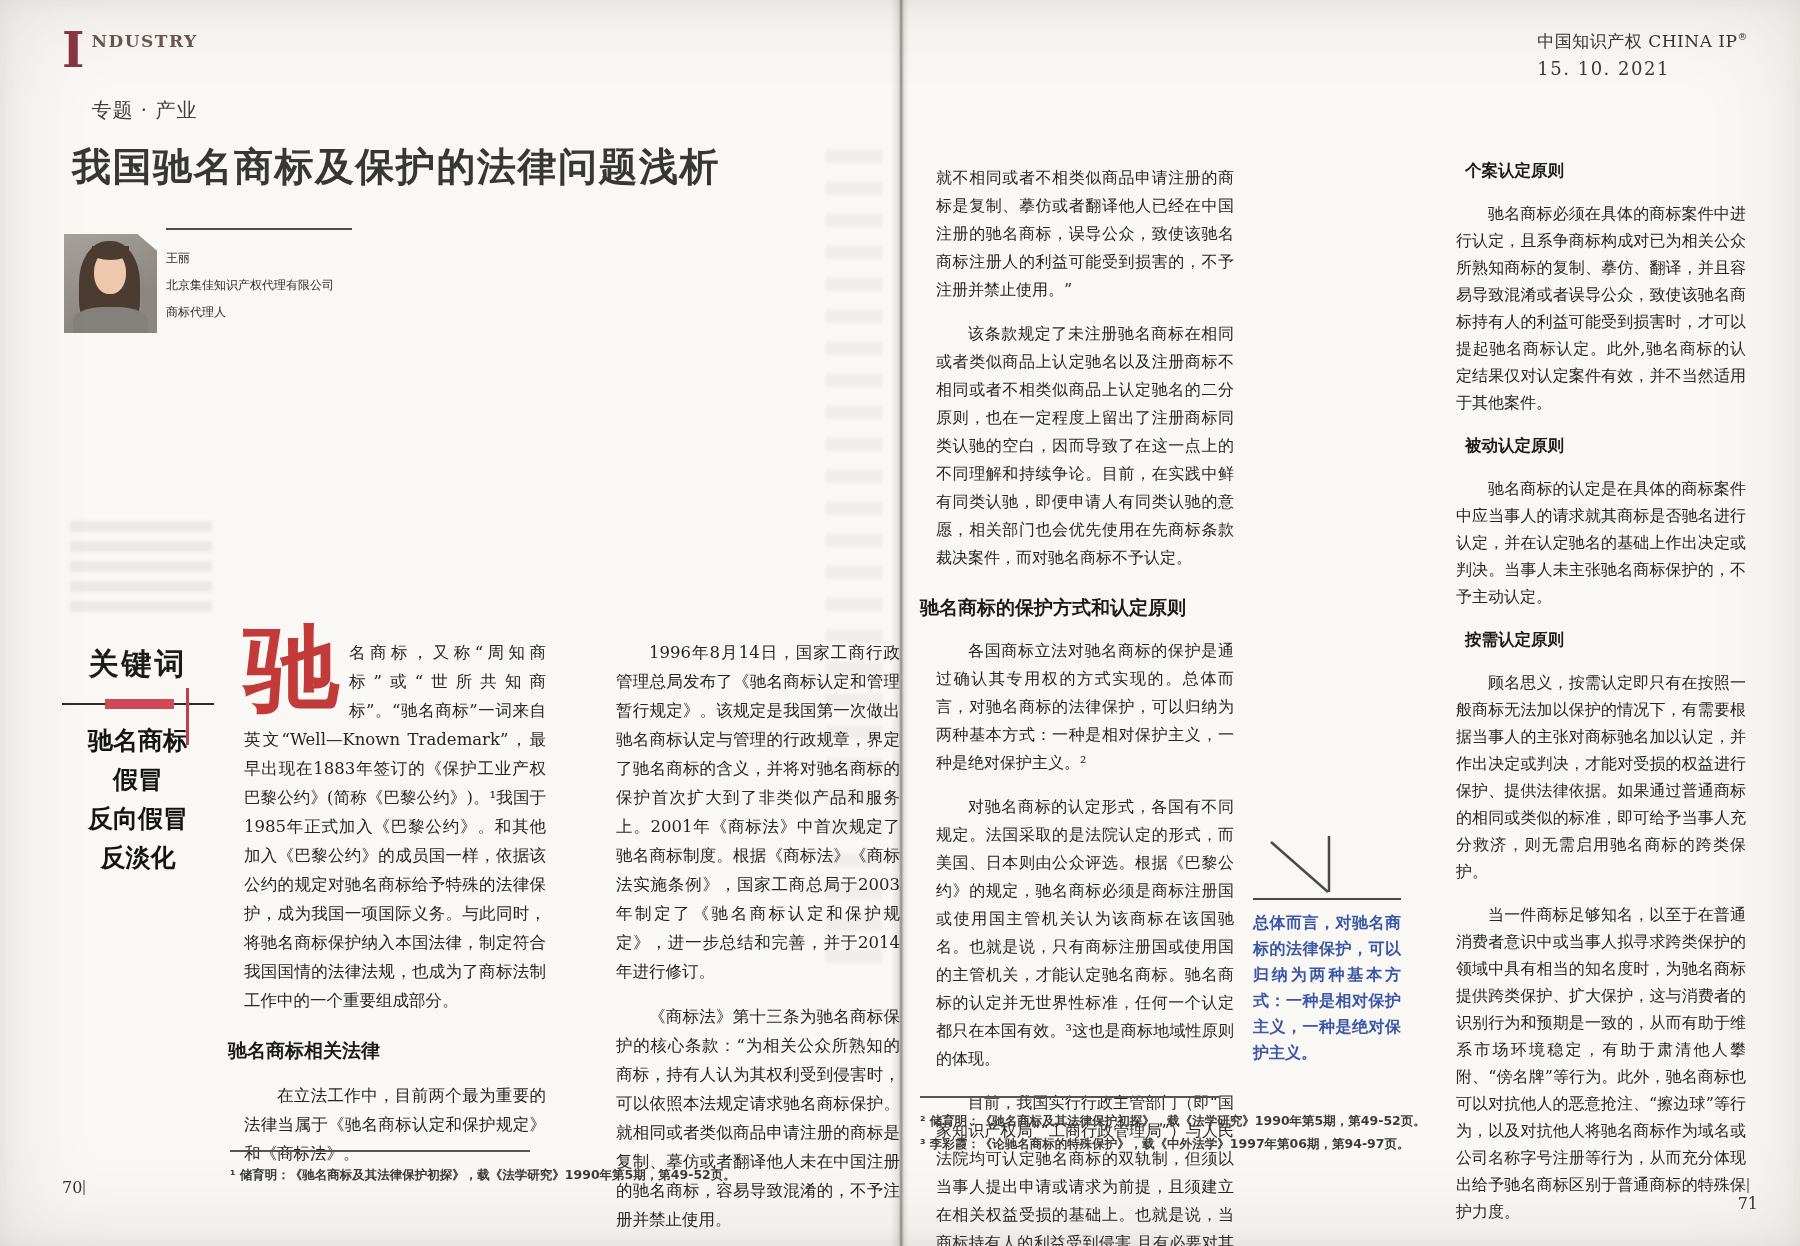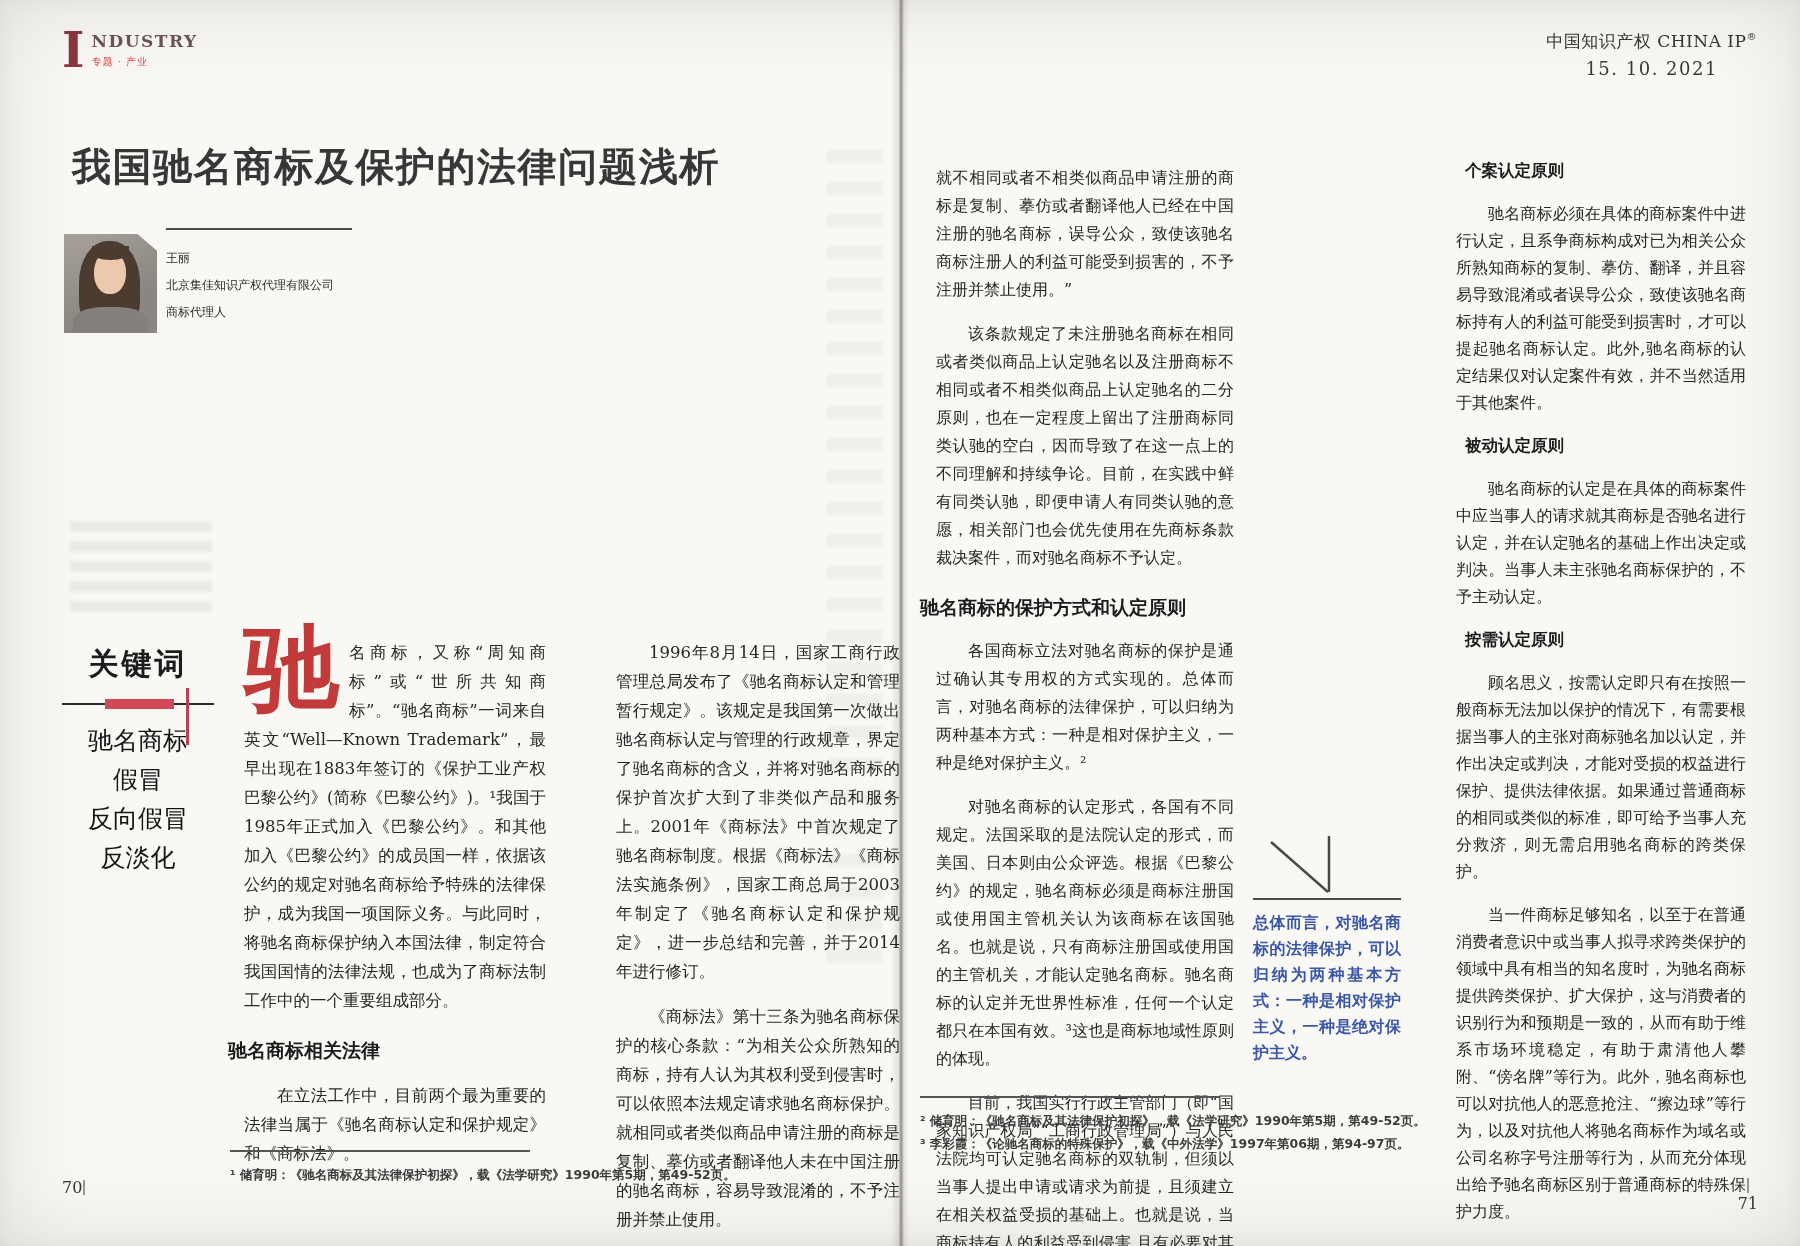--- a/index.html
+++ b/index.html
@@ -19,21 +19,21 @@
   #ghost-left{left:70px;top:512px;width:142px;height:102px;
     background:repeating-linear-gradient(to bottom,transparent 0 9px,rgba(125,120,112,.22) 9px 20px);}
   #ghost-right{left:826px;top:150px;width:56px;height:830px;
     background:repeating-linear-gradient(to bottom,rgba(125,120,112,.16) 0 13px,transparent 13px 32px);}
 
   
   #logo{left:62px;top:28px;display:flex;align-items:flex-start;}
   .logo-i{font-size:48px;font-weight:bold;color:#8a3540;line-height:.92;font-family:"DejaVu Serif",serif;}
   .logo-txt{margin-left:7px;padding-top:3px;}
   .logo-name{font-size:17px;letter-spacing:1.5px;color:#6b5454;font-weight:600;line-height:20px;}
-  .logo-sub{font-size:10px;color:#ef4444;line-height:22px;letter-spacing:1px;}
+  .logo-sub{font-size:20px;color:#404040;line-height:22px;letter-spacing:1px;margin-top:48px;}
 
   
   #title{left:60px;top:128px;width:700px;font-family:"DejaVu Sans","Liberation Sans",sans-serif;
          font-weight:bold;font-size:39px;letter-spacing:1.5px;color:#373737;}
 
   
   #photo{left:64px;top:234px;width:93px;height:99px;background:linear-gradient(150deg,#a8a29b,#8b8681 70%);
          clip-path:polygon(0 0,79% 0,100% 17%,100% 100%,0 100%);overflow:hidden;}
   .hair{position:absolute;top:7%;left:16%;width:66%;height:92%;background:#4c3b31;border-radius:46% 46% 34% 34%;}
   .face{position:absolute;top:17%;left:32%;width:35%;height:44%;background:#ecc9ad;border-radius:48% 48% 46% 46%;}
@@ -42,21 +42,21 @@
   #author-info{left:166px;top:228px;width:210px;font-family:"DejaVu Sans","Liberation Sans",sans-serif;}
   #author-rule{width:186px;height:2px;background:#4c4c4c;margin-bottom:15px;}
   .author-line{font-size:12px;font-weight:500;color:#2d2d2d;line-height:27px;}
 
   
   #keywords{left:62px;top:644px;width:152px;text-align:center;}
   #kw-title{font-size:30px;font-weight:bold;letter-spacing:3px;color:#1c1c1c;}
   #kw-divider{position:relative;height:10px;margin:14px 0 12px;}
   #kw-divider .line{position:absolute;left:0;right:0;top:4px;height:2px;background:#2c2c2c;}
   #kw-divider .red{position:absolute;left:28%;width:46%;top:0;height:10px;background:#cf4a56;}
-  .kw-item{font-size:25px;font-weight:400;color:#141414;line-height:39px;}
+  .kw-item{font-size:25px;font-weight:700;color:#141414;line-height:39px;}
   #kw-tick{left:186px;top:688px;width:3px;height:57px;background:#c0414d;}
 
   
   .col{font-size:16.5px;line-height:29px;text-align:justify;color:#262626;}
   .col p{margin:16px;}
   .indent{text-indent:2em;}
   .sec-h{font-family:"DejaVu Sans","Liberation Sans",sans-serif;font-weight:bold;
          font-size:19px;color:#1b1b1b;margin:21px 0 10px;text-indent:0;}
   .sub-h{font-family:"DejaVu Sans","Liberation Sans",sans-serif;font-weight:bold;
          font-size:16.5px;color:#1b1b1b;margin:9px 0 5px;padding-left:25px;text-indent:0;}
@@ -68,21 +68,21 @@
   #r-col2{left:1440px;top:148px;width:322px;font-size:16px;line-height:27px;}
 
   
   .fn-rule{height:2px;background:#555;width:300px;margin-bottom:11px;}
   .fn{font-family:"DejaVu Sans","Liberation Sans",sans-serif;font-weight:bold;
       font-size:12.5px;color:#3c3c3c;line-height:23px;}
   #fn-left{left:230px;top:1150px;width:620px;}
   #fn-right{left:920px;top:1096px;width:540px;}
 
   
-  #r-header{right:43px;top:30px;text-align:center;}
+  #r-header{right:52px;top:30px;text-align:left;}
   .brand{font-size:17px;color:#333;letter-spacing:.5px;}
   .brand sup{font-size:10px;}
   .issue-date{font-size:18px;color:#3a3a3a;letter-spacing:1.5px;margin-top:5px;}
 
   
   #pull-quote{left:1253px;top:836px;width:148px;}
   #pq-arrow{margin-left:14px;display:block;}
   #pq-rule{height:2px;background:#4a4a4a;margin:2px 0 10px;}
   #pq-text{font-family:"DejaVu Sans","Liberation Sans",sans-serif;font-weight:bold;
            font-size:16px;line-height:26px;color:#3a57a7;text-align:justify;}

